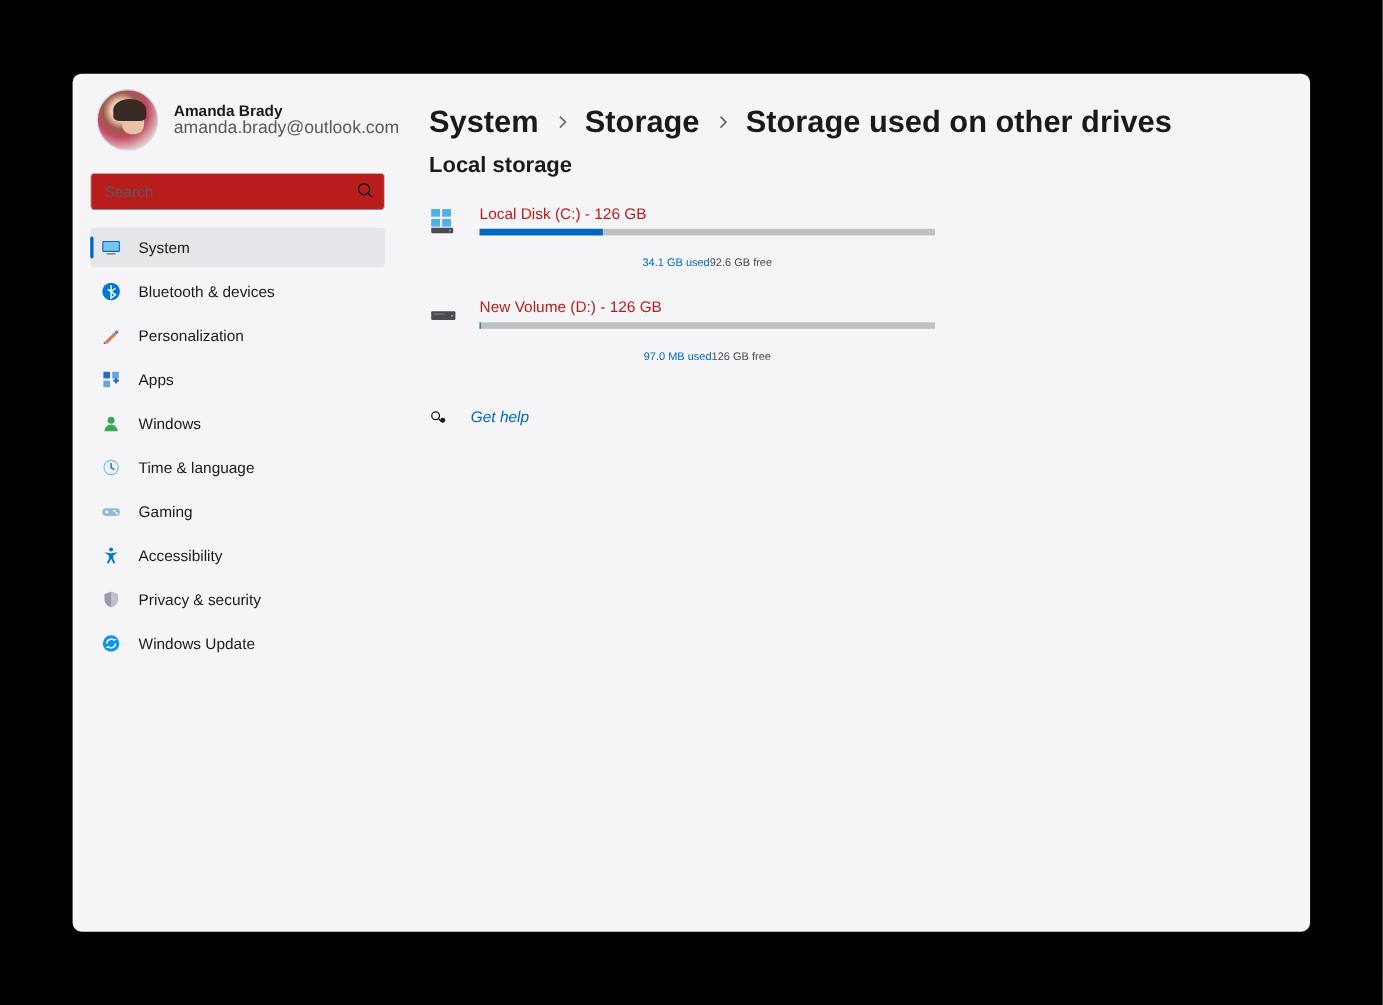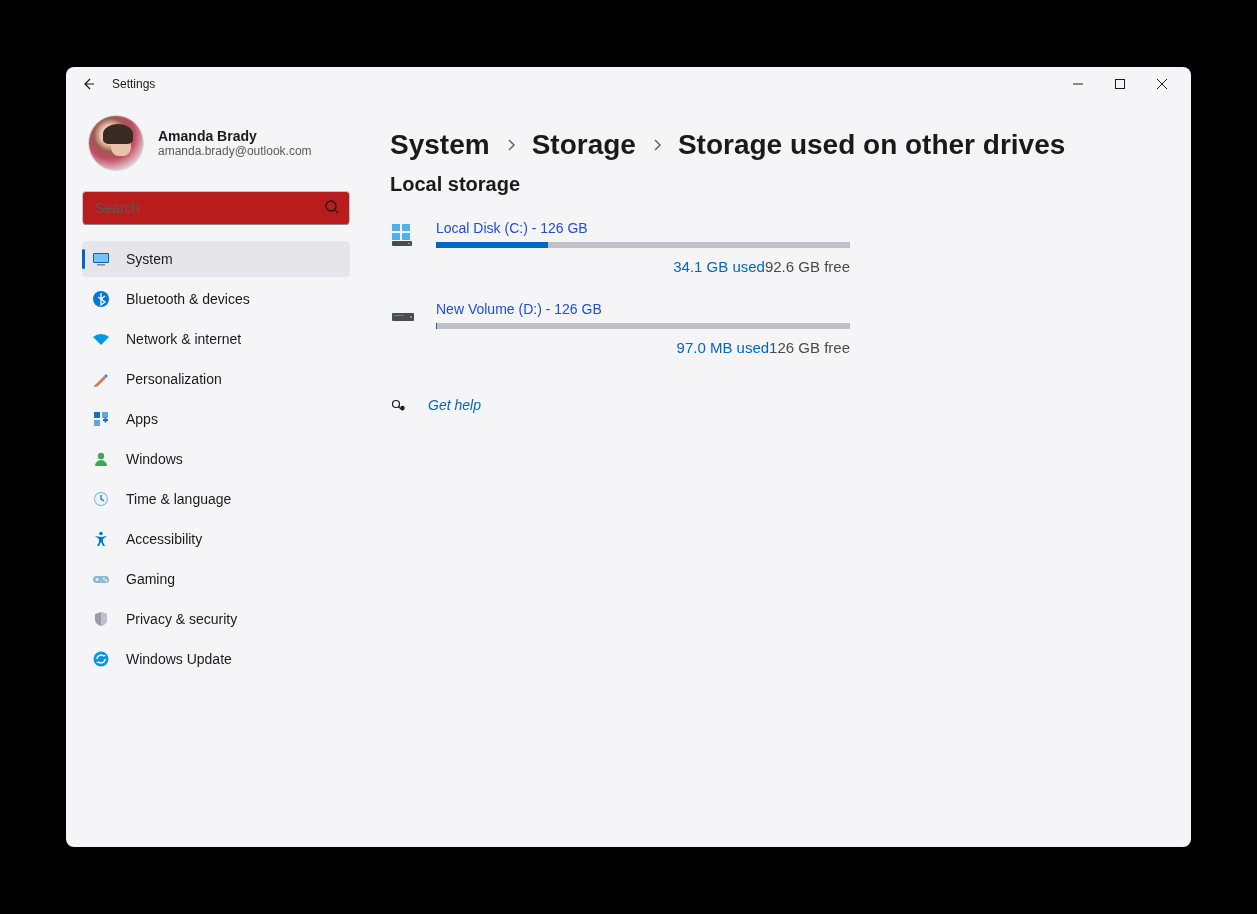--- a/index.html
+++ b/index.html
@@ -10,81 +10,56 @@
 .title { font-size: 12px; margin-left: 8px; color: #1a1a1a; }
 .win-controls { margin-left: auto; display: flex; }
 .win-btn { width: 42px; height: 30px; display: flex; align-items: center; justify-content: center; cursor: pointer; }
 .body { display: flex; flex: 1; overflow: hidden; }
 .sidebar { width: 300px; padding: 0 16px 16px 16px; display: flex; flex-direction: column; }
 .profile { display: flex; align-items: center; padding: 14px 6px 20px 6px; gap: 14px; }
 .avatar { width: 56px; height: 56px; border-radius: 50%; background: radial-gradient(circle at 40% 35%, #f0c8b0 0%, #f0c8b0 20%, #9a5c4e 35%, #c24a66 50%, #e8e0d8 80%); border: 1px solid #d6d6e0; flex-shrink: 0; position: relative; overflow: hidden; }
 .avatar::before { content:''; position:absolute; top:18px; left:22px; width:20px; height:22px; background:#e8c3a8; border-radius:50% 50% 40% 40%; }
 .avatar::after { content:''; position:absolute; top:8px; left:14px; width:30px; height:20px; background:#3a2a24; border-radius:50% 50% 20% 20%; }
 .profile-name { font-size: 14px; font-weight: 600; color: #1a1a1a; }
-.profile-email { font-size: 12px; color: #5a5a5a; }
+.profile-email { font-size: 16px; color: #5a5a5a; }
 .search-box { position: relative; margin: 0 0 16px 0; }
 .search-input { width: 100%; height: 34px; border: 1px solid #c0c0c8; border-radius: 4px; background: #b91c1c; padding: 0 38px 0 12px; font-size: 14px; border-bottom: 1.5px solid #888; }
 .search-input::placeholder { color: #5a5a5a; }
 .search-icon { position: absolute; right: 10px; top: 8px; }
 .nav { display: flex; flex-direction: column; gap: 4px; }
 .nav-item { display: flex; align-items: center; height: 36px; padding: 0 10px; border-radius: 4px; cursor: pointer; gap: 16px; font-size: 14px; color: #1a1a1a; }
 .nav-item.active { background: #e6e6ea; position: relative; }
 .nav-item.active::before { content:''; position:absolute; left:0; top:8px; bottom:8px; width:3px; background:#0067c0; border-radius:2px; }
 .nav-icon { width: 18px; height: 18px; display: flex; align-items: center; justify-content: center; flex-shrink: 0; }
 .main { flex: 1; padding: 28px 40px 20px 24px; overflow: auto; }
 .breadcrumb { display: flex; align-items: center; gap: 14px; font-size: 28px; font-weight: 600; color: #1a1a1a; flex-wrap: wrap; }
 .breadcrumb .crumb { }
 .breadcrumb .chev { font-size: 20px; color: #666; font-weight: 400; }
 .section-title { font-size: 20px; font-weight: 600; margin-top: 12px; color: #1a1a1a; }
 .disks { margin-top: 24px; width: 460px; }
 .disk { display: flex; gap: 16px; margin-bottom: 26px; cursor:pointer; }
 .disk-icon { width: 30px; flex-shrink: 0; padding-top: 2px; }
 .disk-body { flex: 1; }
-.disk-label { font-size: 14px; color: #1d4ed8; margin-bottom: 6px; }
+.disk-label { font-size: 14px; color: #b91c1c; margin-bottom: 6px; }
 .bar { height: 6px; background: #c0c0c4; border-radius: 0; position: relative; margin-bottom: 10px; }
 .bar-fill { position:absolute; left:0; top:0; bottom:0; background:#0067c0; }
-.disk-stats { display: flex; justify-content: flex-end; font-size: 15px; }
+.disk-stats { display: flex; justify-content: center; font-size: 10px; margin-top: 20px; }
 .disk-used { color: #0067c0; }
 .disk-free { color: #4a4a4a; }
 .links { margin-top: 40px; display: flex; flex-direction: column; gap: 14px; }
 .link-row { display: flex; align-items: center; gap: 20px; font-size: 14px; }
 .link-row a { color: #0067c0; text-decoration: none; font-style: italic; }
 .link-icon { width: 18px; display:flex; align-items:center; justify-content:center; }
 svg { display:block; }
 </style>
 </head>
 <body>
 
 <div class="window">
 
-  <div class="titlebar">
-    <div class="back-btn">
-      <svg width="16" height="16" viewBox="0 0 16 16" fill="none" stroke="#1a1a1a" stroke-width="1.2">
-          <path d="M9 3 4 8l5 5M4 8h9"></path>
-        </svg>
-    </div>
-    <div class="title">Settings</div>
-    <div class="win-controls">
-      <div class="win-btn">
-        <svg width="10" height="10" viewBox="0 0 10 10" stroke="#1a1a1a">
-            <path d="M0 5h10"></path>
-          </svg>
-      </div>
-      <div class="win-btn">
-        <svg width="10" height="10" viewBox="0 0 10 10" fill="none" stroke="#1a1a1a">
-            <rect x="0.5" y="0.5" width="9" height="9"></rect>
-          </svg>
-      </div>
-      <div class="win-btn close">
-        <svg width="10" height="10" viewBox="0 0 10 10" stroke="#1a1a1a">
-            <path d="M0 0l10 10M10 0L0 10"></path>
-          </svg>
-      </div>
-    </div>
-  </div>
 
   <div class="body">
 
     <aside class="sidebar">
       <div class="profile">
         <div class="avatar"></div>
         <div>
           <div class="profile-name">Amanda Brady</div>
           <div class="profile-email">amanda.brady@outlook.com</div>
         </div>
@@ -116,28 +91,20 @@
         <div class="nav-item">
           <span class="nav-icon">
             <svg width="18" height="18" viewBox="0 0 18 18">
                 <circle cx="9" cy="9" r="8" fill="#0078d4"></circle>
                 <path d="M9 3v12l4-3-7-5m7-1L9 9l4 3" stroke="#fff" stroke-width="1.3" fill="none"></path>
               </svg>
           </span>
           <span>Bluetooth &amp; devices</span>
         </div>
 
-        <div class="nav-item">
-          <span class="nav-icon">
-            <svg width="18" height="18" viewBox="0 0 18 18">
-                <path d="M9 15 1 7a12 12 0 0 1 16 0z" fill="#0099e6"></path>
-              </svg>
-          </span>
-          <span>Network &amp; internet</span>
-        </div>
 
         <div class="nav-item">
           <span class="nav-icon">
             <svg width="18" height="18" viewBox="0 0 18 18">
                 <path d="M3 15 12 6l2 2-9 9z" fill="#d08050"></path>
                 <path d="M12 6l2-2 2 2-2 2z" fill="#4a88d8"></path>
                 <path d="M3 15l-1 2 2-1z" fill="#333"></path>
               </svg>
           </span>
           <span>Personalization</span>
@@ -172,38 +139,38 @@
                 <circle cx="9" cy="9" r="7" fill="#7ab6e6"></circle>
                 <circle cx="9" cy="9" r="6" fill="#eaf4fb"></circle>
                 <path d="M9 5v4l3 2" stroke="#2a6aa6" stroke-width="1.3" fill="none"></path>
               </svg>
           </span>
           <span>Time &amp; language</span>
         </div>
 
         <div class="nav-item">
           <span class="nav-icon">
-            <svg width="18" height="18" viewBox="0 0 18 18" fill="#0078d4">
-                <circle cx="9" cy="3.5" r="1.8"></circle>
-                <path d="M3 6l6 1 6-1-4 3v3l2 4-2 0-2-4-2 4-2 0 2-4V9z"></path>
-              </svg>
-          </span>
-          <span>Accessibility</span>
-        </div>
-
-        <div class="nav-item">
-          <span class="nav-icon">
             <svg width="18" height="18" viewBox="0 0 18 18">
                 <rect x="1" y="6" width="16" height="7" rx="3.5" fill="#8fb8d6"></rect>
                 <circle cx="12" cy="8.5" r="1" fill="#fff"></circle>
                 <circle cx="14" cy="10.5" r="1" fill="#fff"></circle>
                 <path d="M5 8v3M3.5 9.5h3" stroke="#fff" stroke-width="1.2"></path>
               </svg>
           </span>
           <span>Gaming</span>
+        </div>
+
+        <div class="nav-item">
+          <span class="nav-icon">
+            <svg width="18" height="18" viewBox="0 0 18 18" fill="#0078d4">
+                <circle cx="9" cy="3.5" r="1.8"></circle>
+                <path d="M3 6l6 1 6-1-4 3v3l2 4-2 0-2-4-2 4-2 0 2-4V9z"></path>
+              </svg>
+          </span>
+          <span>Accessibility</span>
         </div>
 
         <div class="nav-item">
           <span class="nav-icon">
             <svg width="18" height="18" viewBox="0 0 18 18">
                 <path d="M9 2l6 2v5c0 4-3 6-6 7-3-1-6-3-6-7V4z" fill="#9a9aaa"></path>
                 <path d="M9 2l6 2v5c0 4-3 6-6 7z" fill="#c0c0cc"></path>
               </svg>
           </span>
           <span>Privacy &amp; security</span>

